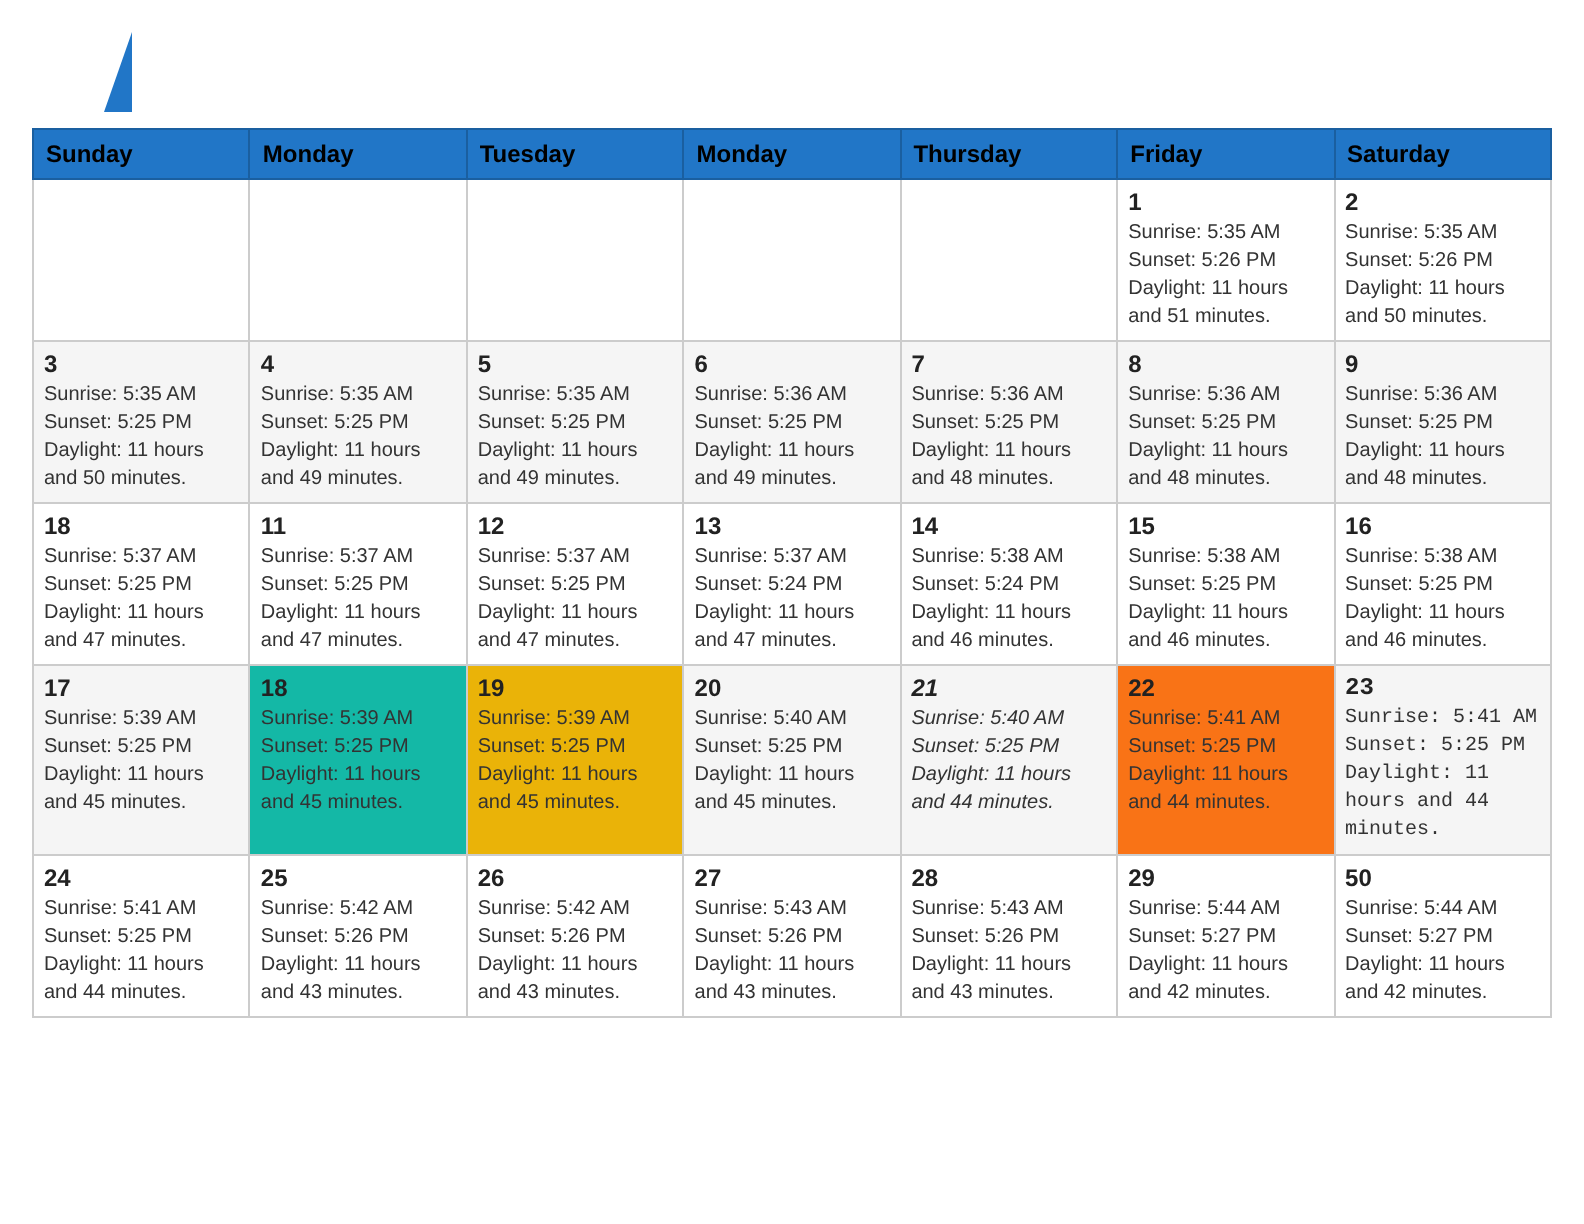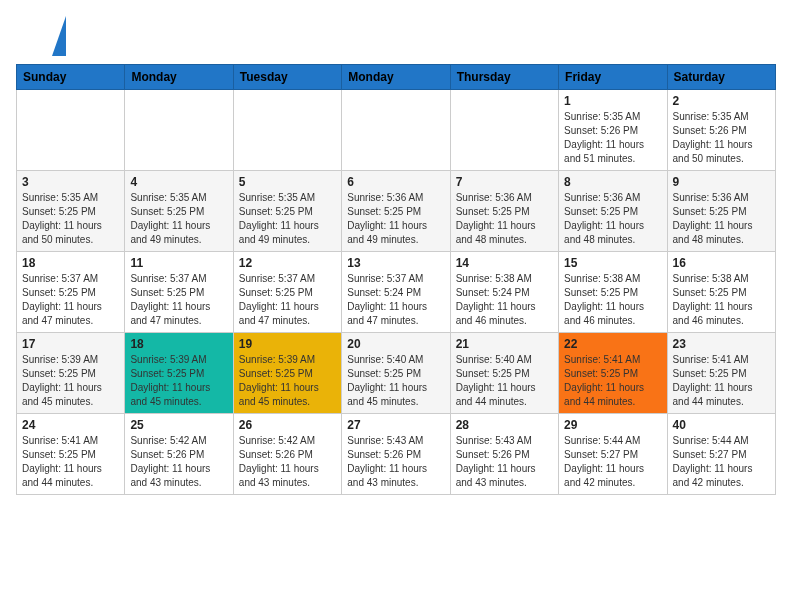--- a/index.html
+++ b/index.html
@@ -242,33 +242,33 @@
           <div class="day-info" style="white-space: pre-line;">Sunrise: 5:39 AM
 Sunset: 5:25 PM
 Daylight: 11 hours and 45 minutes.</div>
         </td>
         <td style="background: rgb(245, 245, 245);">
           <div class="day-num">20</div>
           <div class="day-info" style="white-space: pre-line;">Sunrise: 5:40 AM
 Sunset: 5:25 PM
 Daylight: 11 hours and 45 minutes.</div>
         </td>
-        <td style="background: rgb(245, 245, 245);">
+        <td style="background: rgb(245, 245, 245); font-style: italic;">
           <div class="day-num">21</div>
           <div class="day-info" style="white-space: pre-line;">Sunrise: 5:40 AM
 Sunset: 5:25 PM
 Daylight: 11 hours and 44 minutes.</div>
         </td>
         <td style="background: #f97316;">
           <div class="day-num">22</div>
           <div class="day-info" style="white-space: pre-line;">Sunrise: 5:41 AM
 Sunset: 5:25 PM
 Daylight: 11 hours and 44 minutes.</div>
         </td>
-        <td style="background: rgb(245, 245, 245);">
+        <td style="background: rgb(245, 245, 245); font-family: Liberation Mono, monospace;">
           <div class="day-num">23</div>
           <div class="day-info" style="white-space: pre-line;">Sunrise: 5:41 AM
 Sunset: 5:25 PM
 Daylight: 11 hours and 44 minutes.</div>
         </td>
       </tr>
       <tr>
         <td>
           <div class="day-num">24</div>
           <div class="day-info" style="white-space: pre-line;">Sunrise: 5:41 AM
@@ -299,20 +299,20 @@
 Sunset: 5:26 PM
 Daylight: 11 hours and 43 minutes.</div>
         </td>
         <td>
           <div class="day-num">29</div>
           <div class="day-info" style="white-space: pre-line;">Sunrise: 5:44 AM
 Sunset: 5:27 PM
 Daylight: 11 hours and 42 minutes.</div>
         </td>
         <td>
-          <div class="day-num">40</div>
+          <div class="day-num">50</div>
           <div class="day-info" style="white-space: pre-line;">Sunrise: 5:44 AM
 Sunset: 5:27 PM
 Daylight: 11 hours and 42 minutes.</div>
         </td>
       </tr>
     </tbody>
 </table>
 
 </body></html>

